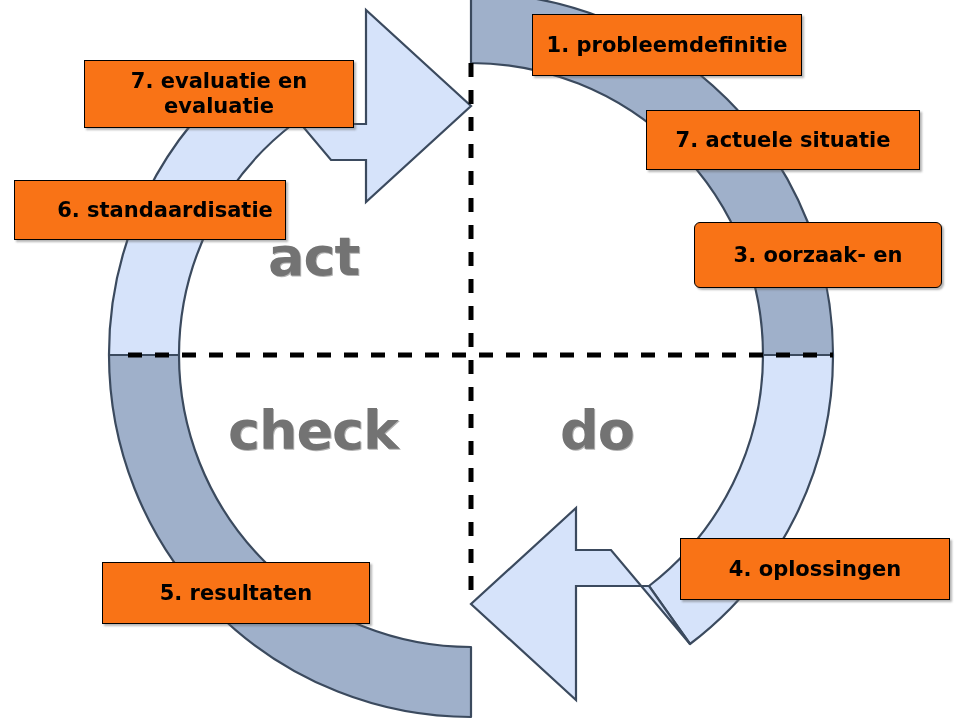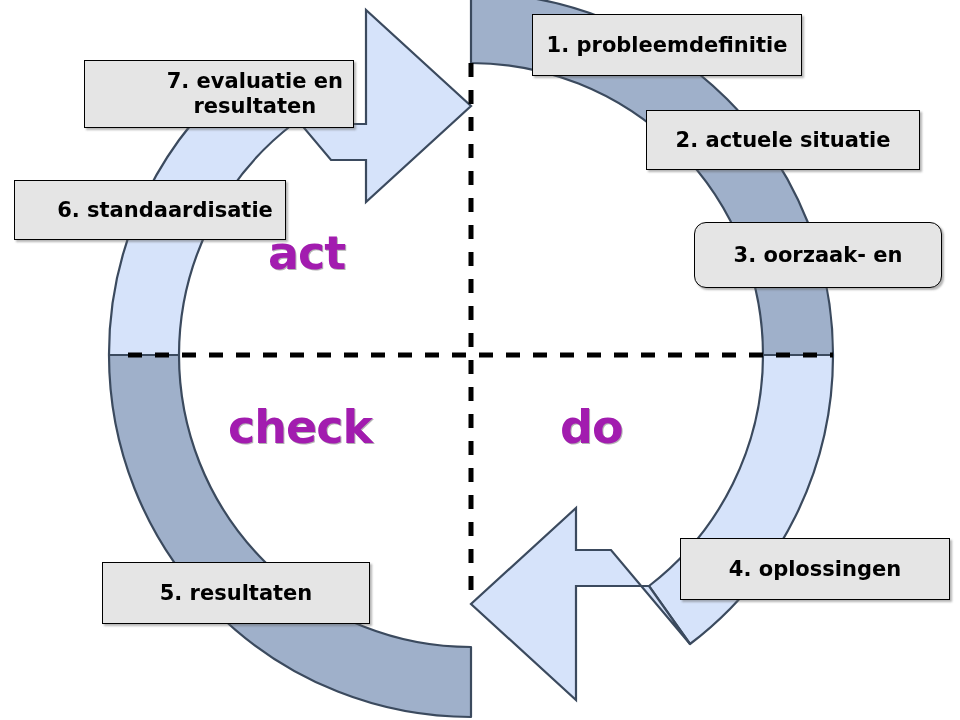--- a/index.html
+++ b/index.html
@@ -24,60 +24,60 @@
     top: 0;
     width: 960px;
     height: 720px;
   }
 
   
   .quad-word {
     position: absolute;
     font-family: "DejaVu Sans", "Liberation Sans", sans-serif;
     font-weight: bold;
-    font-size: 46px;
+    font-size: 54px;
     line-height: 1;
-    color: #a21caf;
+    color: #737373;
     letter-spacing: -1px;
     white-space: nowrap;
     text-shadow: 1px 1px 0 #b3b3b3;
     user-select: none;
   }
   .quad-act   { left: 268px; top: 230px; }
   .quad-plan  { left: 520px; top: 222px; }
   .quad-check { left: 228px; top: 404px; }
   .quad-do    { left: 560px; top: 404px; text-align: center; }
 
   
   .callout {
     position: absolute;
-    background: #e5e5e5;
+    background: #f97316;
     border: 1px solid #000000;
     box-sizing: border-box;
     display: flex;
     align-items: center;
     justify-content: center;
     text-align: center;
     font-family: "DejaVu Sans", "Liberation Sans", sans-serif;
     font-weight: bold;
     font-size: 21px;
     line-height: 1.18;
     color: #000000;
     padding: 4px 10px;
     box-shadow: 2px 2px 2px rgba(90,90,90,0.45);
   }
-  .callout.rounded { border-radius: 12px; }
+  .callout.rounded { border-radius: 6px; }
 
   .c-1 { left: 532px; top: 14px;  width: 270px; height: 62px; }
   .c-2 { left: 646px; top: 110px; width: 274px; height: 60px; }
   .c-3 { left: 694px; top: 222px; width: 248px; height: 66px; }
   .c-4 { left: 680px; top: 538px; width: 270px; height: 62px; }
   .c-5 { left: 56px;  top: 562px; width: 268px; height: 62px; margin-left: 46px; }
   .c-6 { left: 14px;  top: 180px; width: 272px; height: 60px; padding-left: 40px; }
-  .c-7 { left: 84px;  top: 60px;  width: 270px; height: 68px; justify-content: flex-end; }
+  .c-7 { left: 84px;  top: 60px;  width: 270px; height: 68px; }
 </style>
 </head>
 <body>
 
 <div id="stage">
 
   <svg id="cycle-svg" viewBox="0 0 960 720" xmlns="http://www.w3.org/2000/svg">
 
     <path d="M 471,-7
              A 362,362 0 0 1 833,355
@@ -130,21 +130,21 @@
 
   <div class="quad-word quad-act">act</div>
   <div class="quad-word quad-check">check</div>
   <div class="quad-word quad-do">do</div>
 
   <div class="callout c-1">
     <span>1. probleemdefinitie</span>
   </div>
 
   <div class="callout c-2">
-    <span>2. actuele situatie</span>
+    <span>7. actuele situatie</span>
   </div>
 
   <div class="callout c-3 rounded">
     <span>
       <span>3. oorzaak- en</span><br>
     </span>
   </div>
 
   <div class="callout c-4">
     <span>4. oplossingen</span>
@@ -154,17 +154,17 @@
     <span>5. resultaten</span>
   </div>
 
   <div class="callout c-6">
     <span>6. standaardisatie</span>
   </div>
 
   <div class="callout c-7">
     <span>
       <span>7. evaluatie en</span><br>
-      <span>resultaten</span>
+      <span>evaluatie</span>
     </span>
   </div>
 
 </div>
 
 </body></html>

